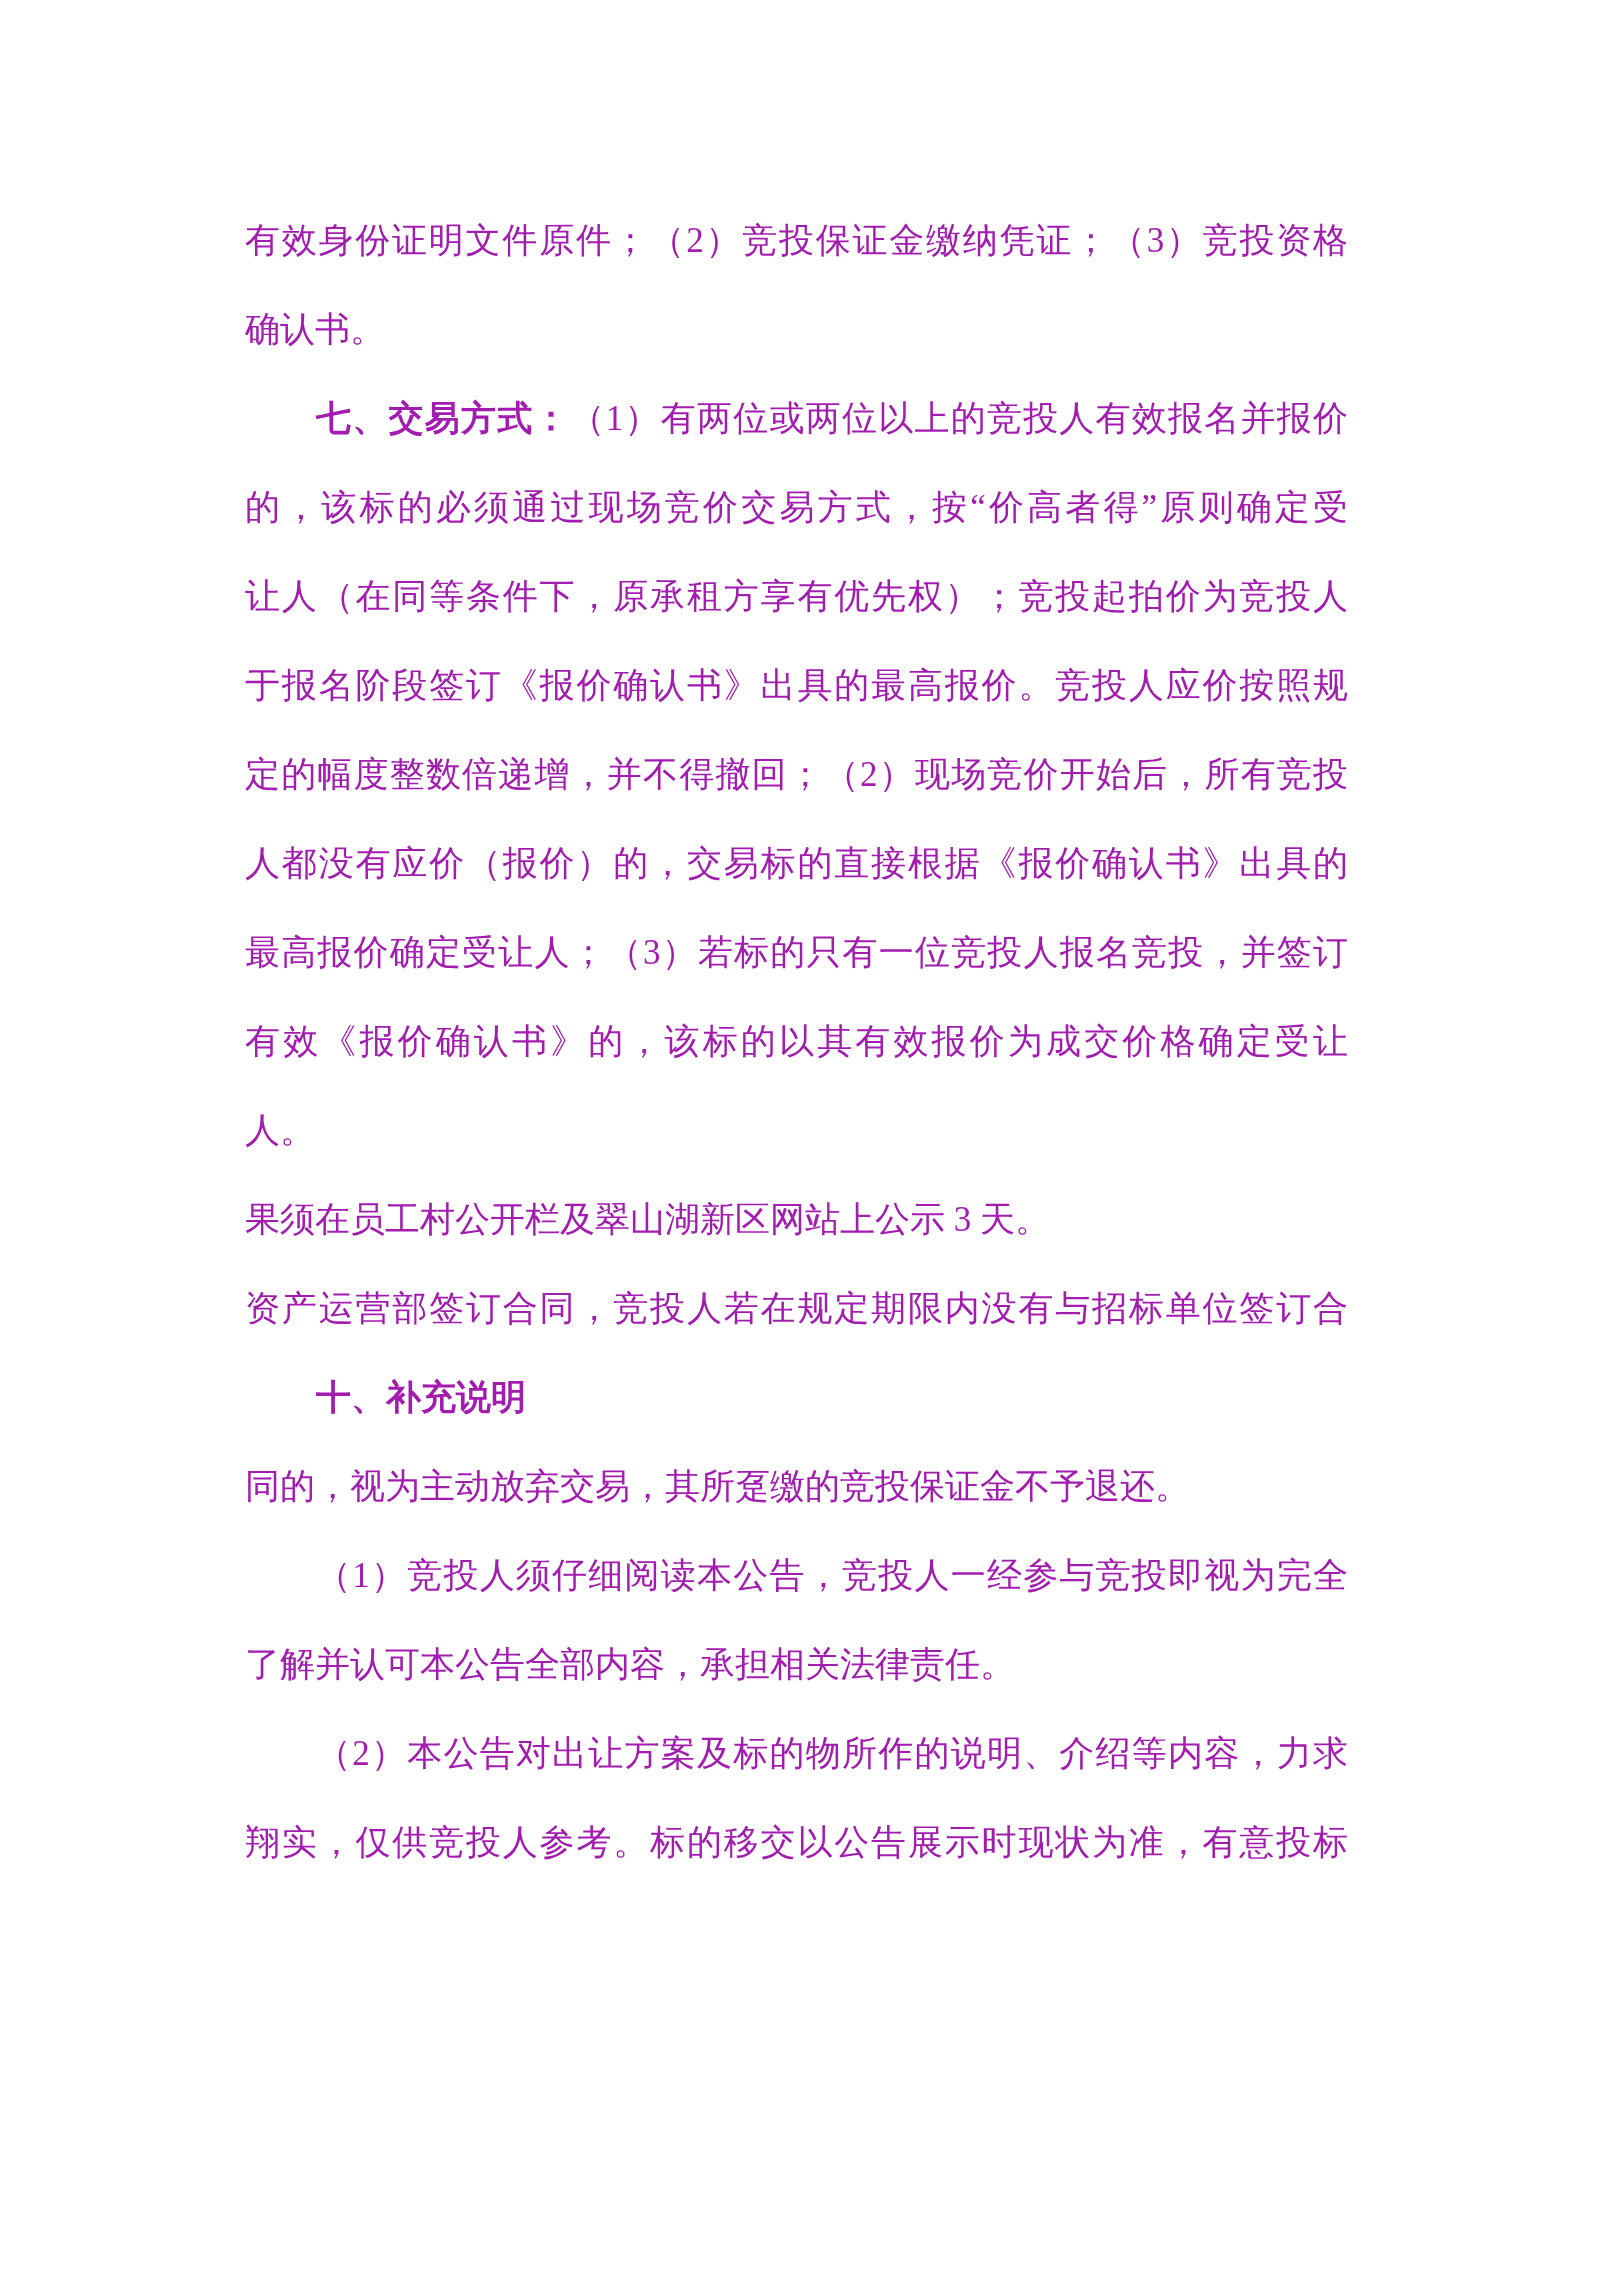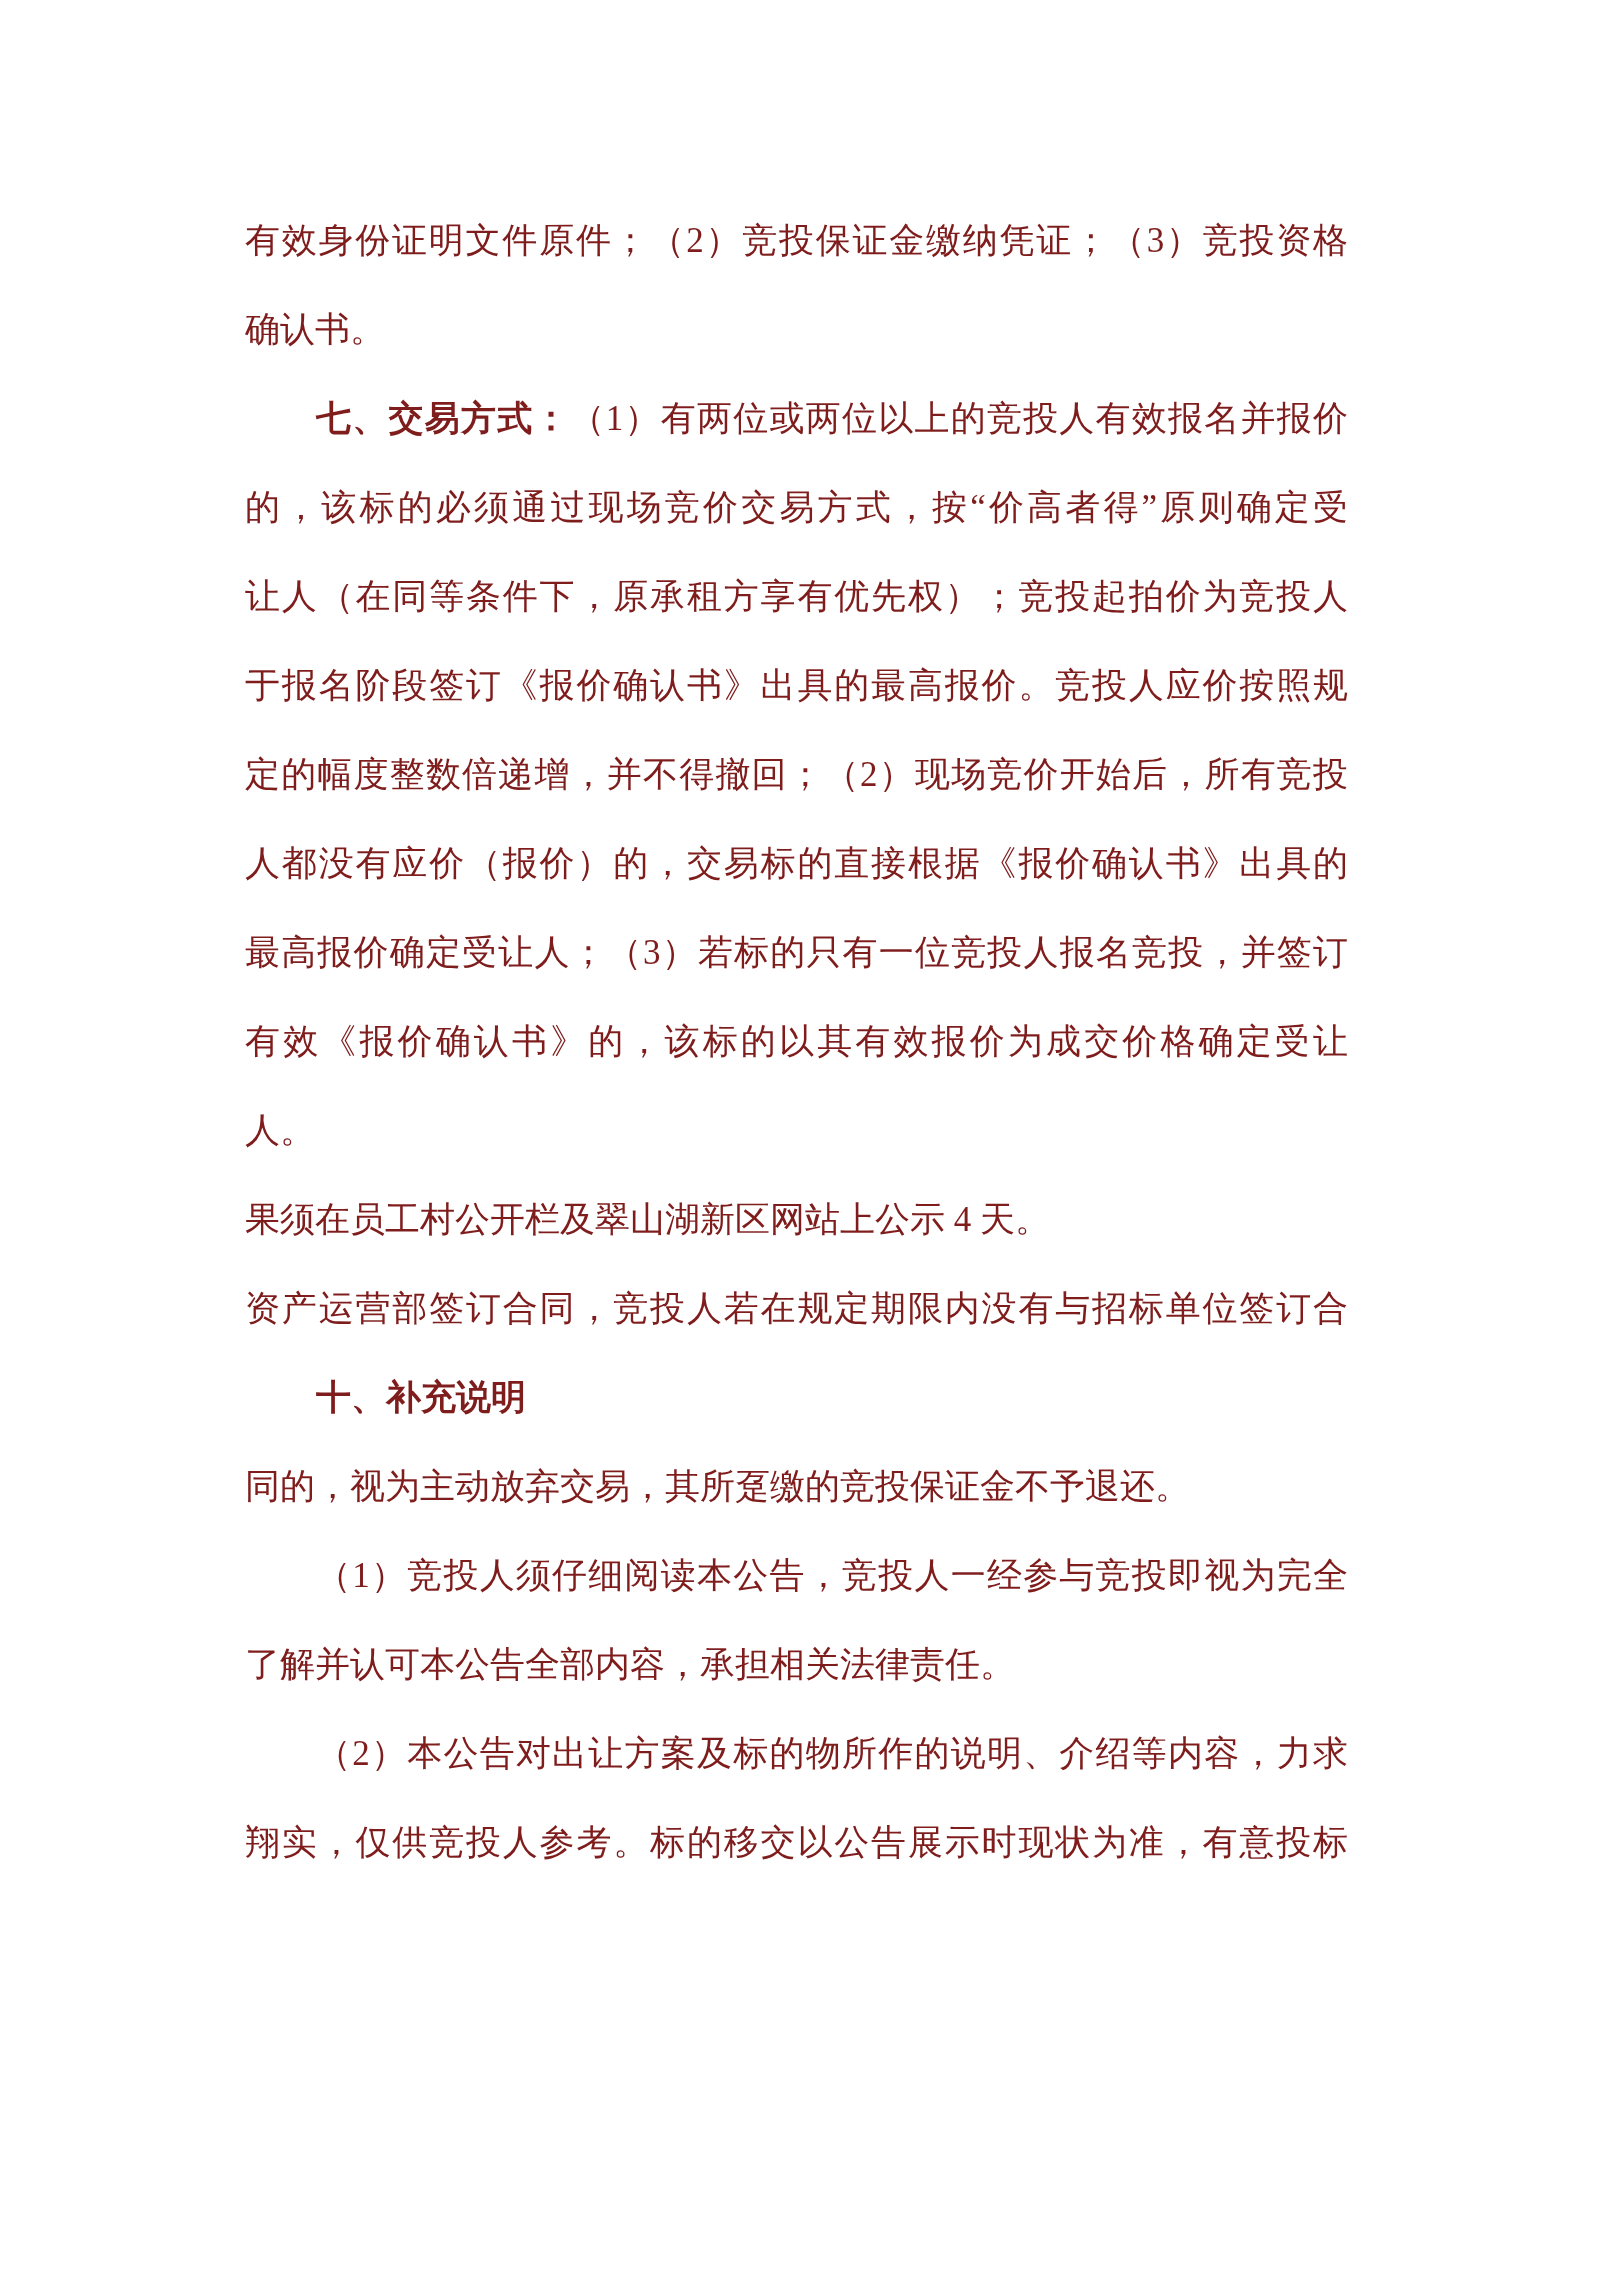--- a/index.html
+++ b/index.html
@@ -13,21 +13,21 @@
     position: relative;
     overflow: hidden;
   }
   .doc {
     position: absolute;
     left: 245px;
     top: 196px;
     width: 1103px;
     font-family: "Liberation Serif", "DejaVu Serif", serif;
     font-size: 35px;
-    color: #7f1d1d;
+    color: #a21caf;
   }
   .line {
     height: 89px;
     line-height: 89px;
     text-align: justify;
     text-align-last: justify;
     overflow: visible;
   }
   .line.end {
     text-align-last: left;
@@ -61,21 +61,21 @@
 
   <div class="line"><span class="b"></span><span>人都没有应价（报价）的，交易标的直接根据《报价确认书》出具的</span></div>
 
   <div class="line"><span class="b"></span><span>最高报价确定受让人；（3）若标的只有一位竞投人报名竞投，并签订</span></div>
 
   <div class="line"><span class="b"></span><span>有效《报价确认书》的，该标的以其有效报价为成交价格确定受让</span></div>
 
   <div class="line end"><span class="b"></span><span>人。</span></div>
 
 
-  <div class="line end"><span class="b"></span><span>果须在员工村公开栏及翠山湖新区网站上公示 4 天。</span></div>
+  <div class="line end"><span class="b"></span><span>果须在员工村公开栏及翠山湖新区网站上公示 3 天。</span></div>
 
 
   <div class="line"><span class="b"></span><span>资产运营部签订合同，竞投人若在规定期限内没有与招标单位签订合</span></div>
 
   <div class="line indent end"><span class="b">十、补充说明</span><span></span></div>
 
   <div class="line end"><span class="b"></span><span>同的，视为主动放弃交易，其所趸缴的竞投保证金不予退还。</span></div>
 
   <div class="line indent"><span class="b"></span><span>（1）竞投人须仔细阅读本公告，竞投人一经参与竞投即视为完全</span></div>
 

